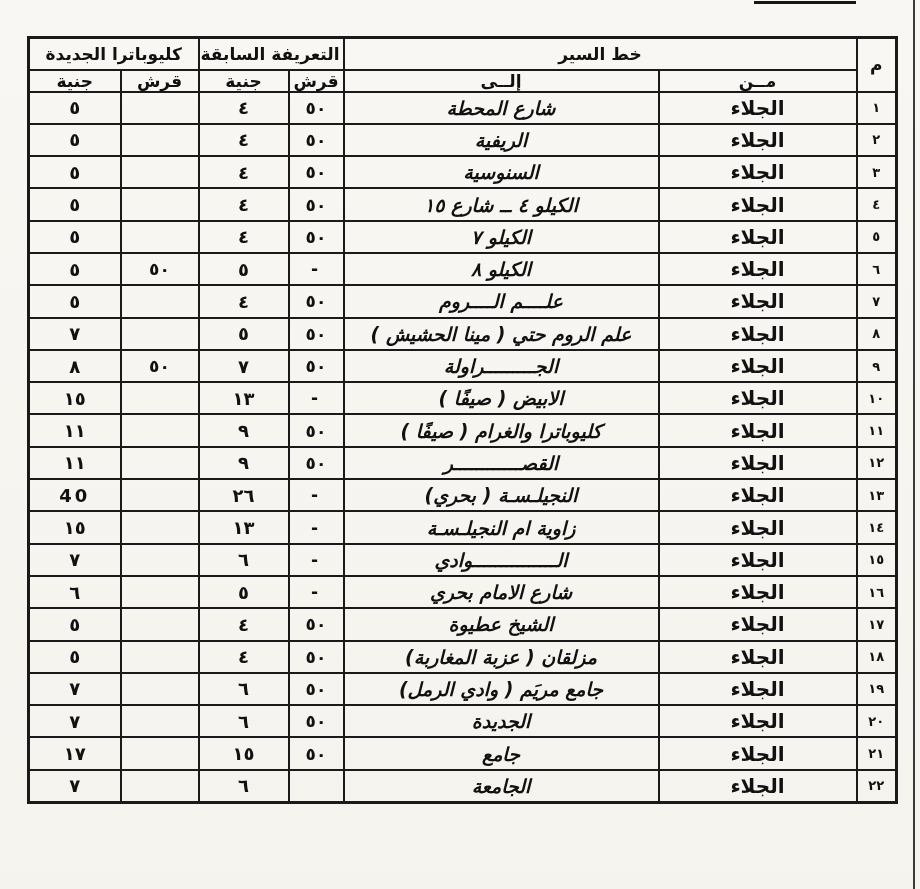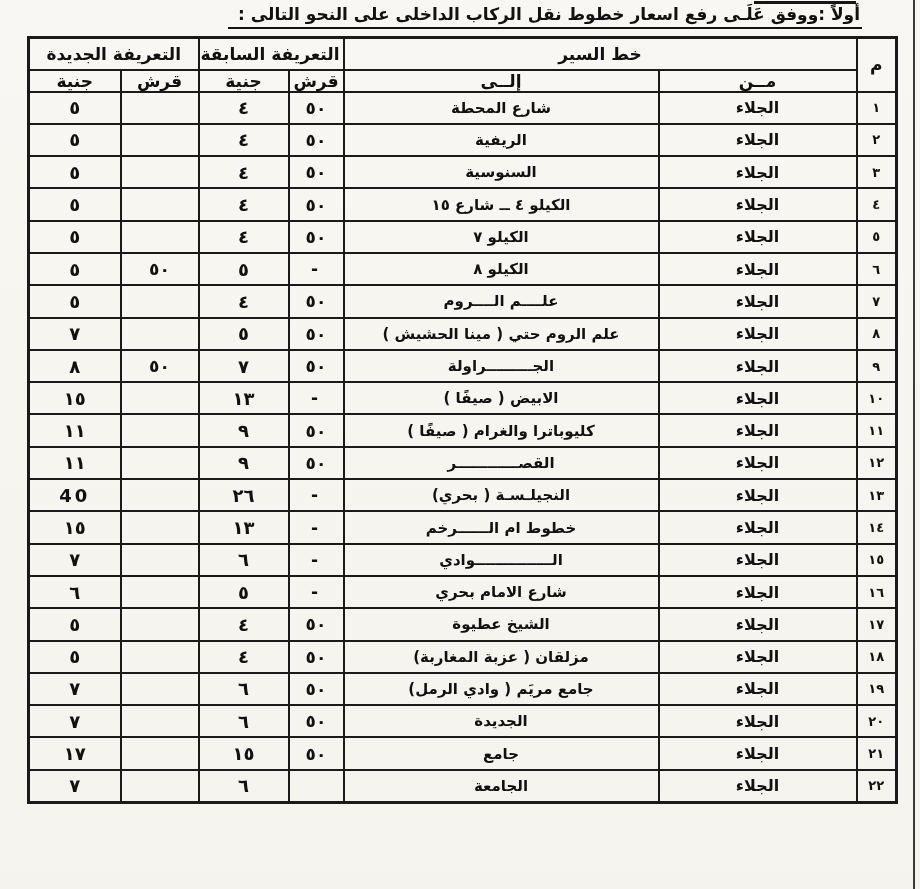--- a/index.html
+++ b/index.html
@@ -57,51 +57,50 @@
   thead tr.grp th { height: 32px; }
   thead tr.sub th { height: 16px; }
   .u { text-decoration: underline; text-underline-offset: 4px; }
   tbody td {
     height: 32.3px;
     font-size: 16px;
     border-bottom-width: 3px;
     border-bottom-style: double;
   }
   td.idx { font-size: 13px; letter-spacing: 1px; }
-  td.from { font-size: 16px; margin-left: 30px; }
-  td.to { font-size: 15px; }
+  td.from { font-size: 20px; margin-left: 30px; }
+  td.to { font-size: 19px; font-style: italic; }
   td.num { font-size: 17px; letter-spacing: 3px; }
   td.pound { font-size: 18px; }
 </style>
 </head>
 <body>
 
 <div class="page">
 
   <div class="overline-artifact"></div>
   <div class="page-edge-line"></div>
 
-  <div class="doc-title">أولاً :ووفق عَلَـى رفع اسعار خطوط نقل الركاب الداخلى على النحو التالى :</div>
 
   <table class="fares">
     <colgroup>
       <col style="width:40px">
       <col style="width:198px">
       <col style="width:315px">
       <col style="width:55px">
       <col style="width:90px">
       <col style="width:78px">
       <col style="width:92px">
     </colgroup>
     <thead>
       <tr class="grp">
         <th rowspan="2">م</th>
         <th colspan="2">خط السير</th>
         <th colspan="2">التعريفة السابقة</th>
-        <th colspan="2">التعريفة الجديدة</th>
+        <th colspan="2">كليوباترا الجديدة</th>
       </tr>
       <tr class="sub">
         <th>مــن</th>
         <th class="u">إلــى</th>
         <th>قرش</th>
         <th>جنية</th>
         <th>قرش</th>
         <th>جنية</th>
       </tr>
     </thead>
@@ -232,21 +231,21 @@
     <td class="to">النجيلـسـة ( بحري)</td>
     <td class="num">-</td>
     <td class="num pound">٢٦</td>
     <td class="num"></td>
     <td class="num pound">40</td>
   </tr>
 
   <tr>
     <td class="idx">١٤</td>
     <td class="from">الجلاء</td>
-    <td class="to">خطوط ام الــــــرخم</td>
+    <td class="to">زاوية ام النجيلـسـة</td>
     <td class="num">-</td>
     <td class="num pound">١٣</td>
     <td class="num"></td>
     <td class="num pound">١٥</td>
   </tr>
 
   <tr>
     <td class="idx">١٥</td>
     <td class="from">الجلاء</td>
     <td class="to">الـــــــــــــــوادي</td>

